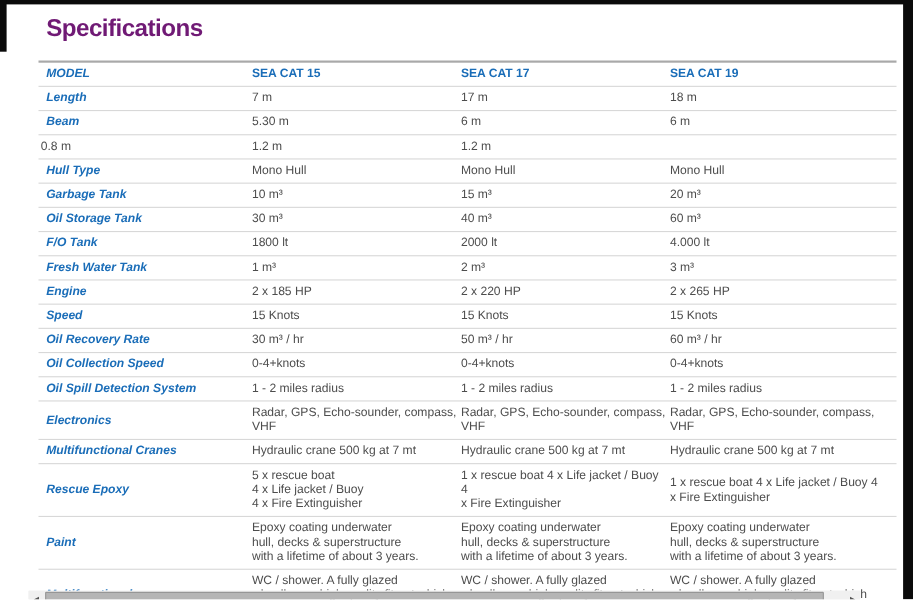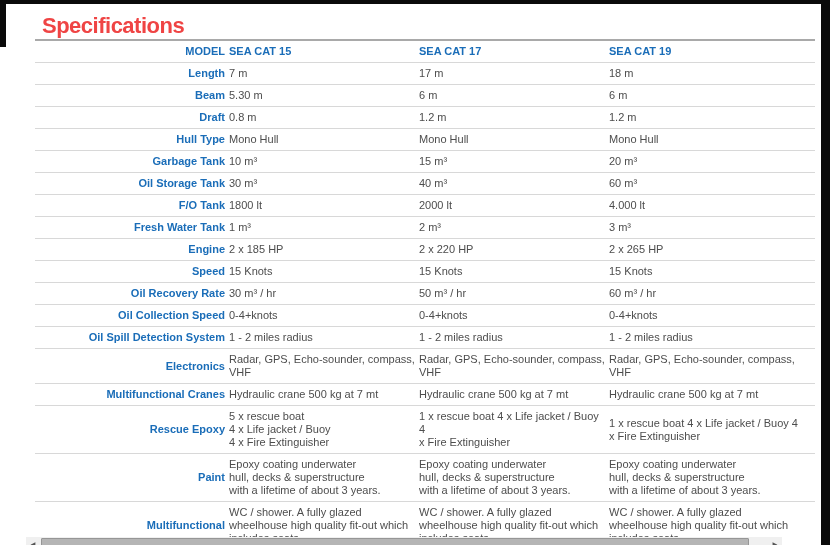--- a/index.html
+++ b/index.html
@@ -7,36 +7,36 @@
     position:relative;width:830px;height:545px;overflow:hidden;background:#fff;
     font-family:"Liberation Sans", sans-serif;
   }
   
   .bar-top{position:absolute;top:0;left:0;width:830px;height:4px;background:#0a0a0a;}
   .bar-right{position:absolute;top:0;right:0;width:9px;height:545px;background:#0a0a0a;}
   .bar-left{position:absolute;top:0;left:0;width:6px;height:47px;background:#0a0a0a;}
 
   .content{position:absolute;top:4px;left:35px;width:780px;}
   h1.title{
-    margin:9px 0 0 7px;
+    margin:9px 0 16px 7px;
     font-size:22px;font-weight:bold;letter-spacing:-0.5px;
-    color:#ef4444;
+    color:#701a75;
   }
   .title-rule{border-bottom:2px solid #a9a9a9;margin-bottom:0;}
 
   .spec-table{width:100%;font-size:11px;}
   .tr{
     display:grid;
     grid-template-columns:192px 190px 190px 196px;
     border-bottom:1px solid #d8d8d8;
     align-items:center;
   }
   .td{padding:4px 2px;line-height:13px;color:#4d4d4d;}
   .td.label{
-    text-align:right;padding-left:7px;font-weight:bold;color:#1a6db8;
+    text-align:left;padding-left:7px;font-weight:bold;color:#1a6db8;font-style:italic;
   }
   .td.val{white-space:pre-line;}
   .tr.thead .td{font-weight:bold;color:#1a6db8;}
 
   
   .hscrollbar{
     position:absolute;top:537px;left:26px;width:756px;height:15px;
     display:flex;align-items:stretch;background:#f0f0f0;
   }
   .sb-btn{
@@ -78,21 +78,20 @@
   </div>
 
   <div class="tr">
     <div class="td label">Beam</div>
     <div class="td val">5.30 m</div>
     <div class="td val">6 m</div>
     <div class="td val">6 m</div>
   </div>
 
   <div class="tr">
-    <div class="td label">Draft</div>
     <div class="td val">0.8 m</div>
     <div class="td val">1.2 m</div>
     <div class="td val">1.2 m</div>
   </div>
 
   <div class="tr">
     <div class="td label">Hull Type</div>
     <div class="td val">Mono Hull</div>
     <div class="td val">Mono Hull</div>
     <div class="td val">Mono Hull</div>

